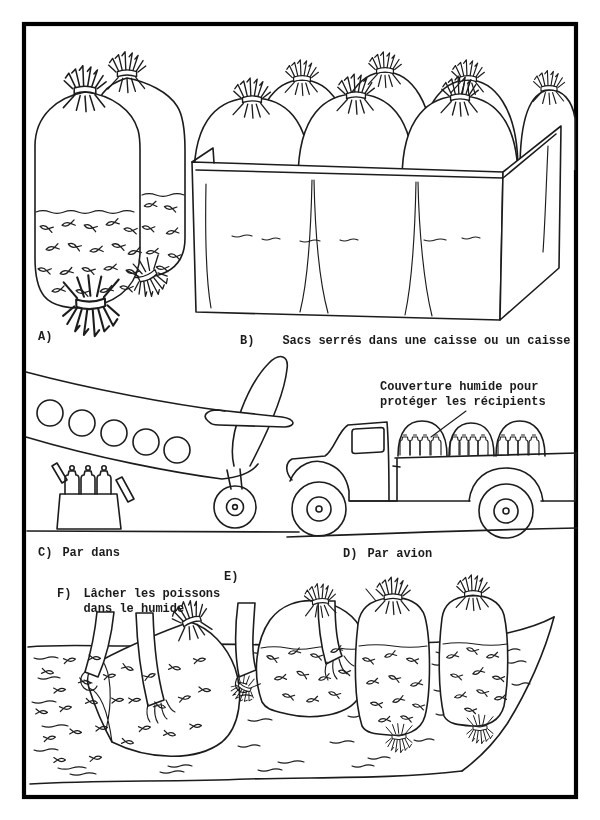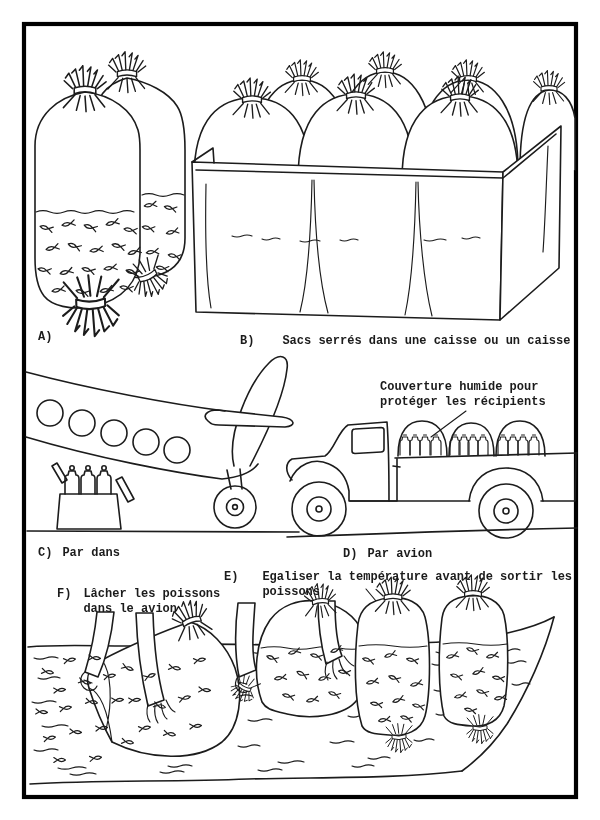--- a/index.html
+++ b/index.html
@@ -347,22 +347,20 @@
 <div class="lbl" id="lbl-C">
   <span class="mk">C)</span>
   <span class="tx">Par dans</span>
 </div>
 <div class="lbl" id="lbl-D">
   <span class="mk">D)</span>
   <span class="tx">Par avion</span>
 </div>
 <div class="lbl" id="lbl-E">
   <span class="mk">E)</span>
-  <span class="tx">Egaliser la température avant de sortir les
-poissons</span>
 </div>
 <div class="lbl" id="lbl-F">
   <span class="mk">F)</span>
   <span class="tx">Lâcher les poissons
-dans le avion</span>
+dans le humide</span>
 </div>
 
 </div>
 
 </body></html>

